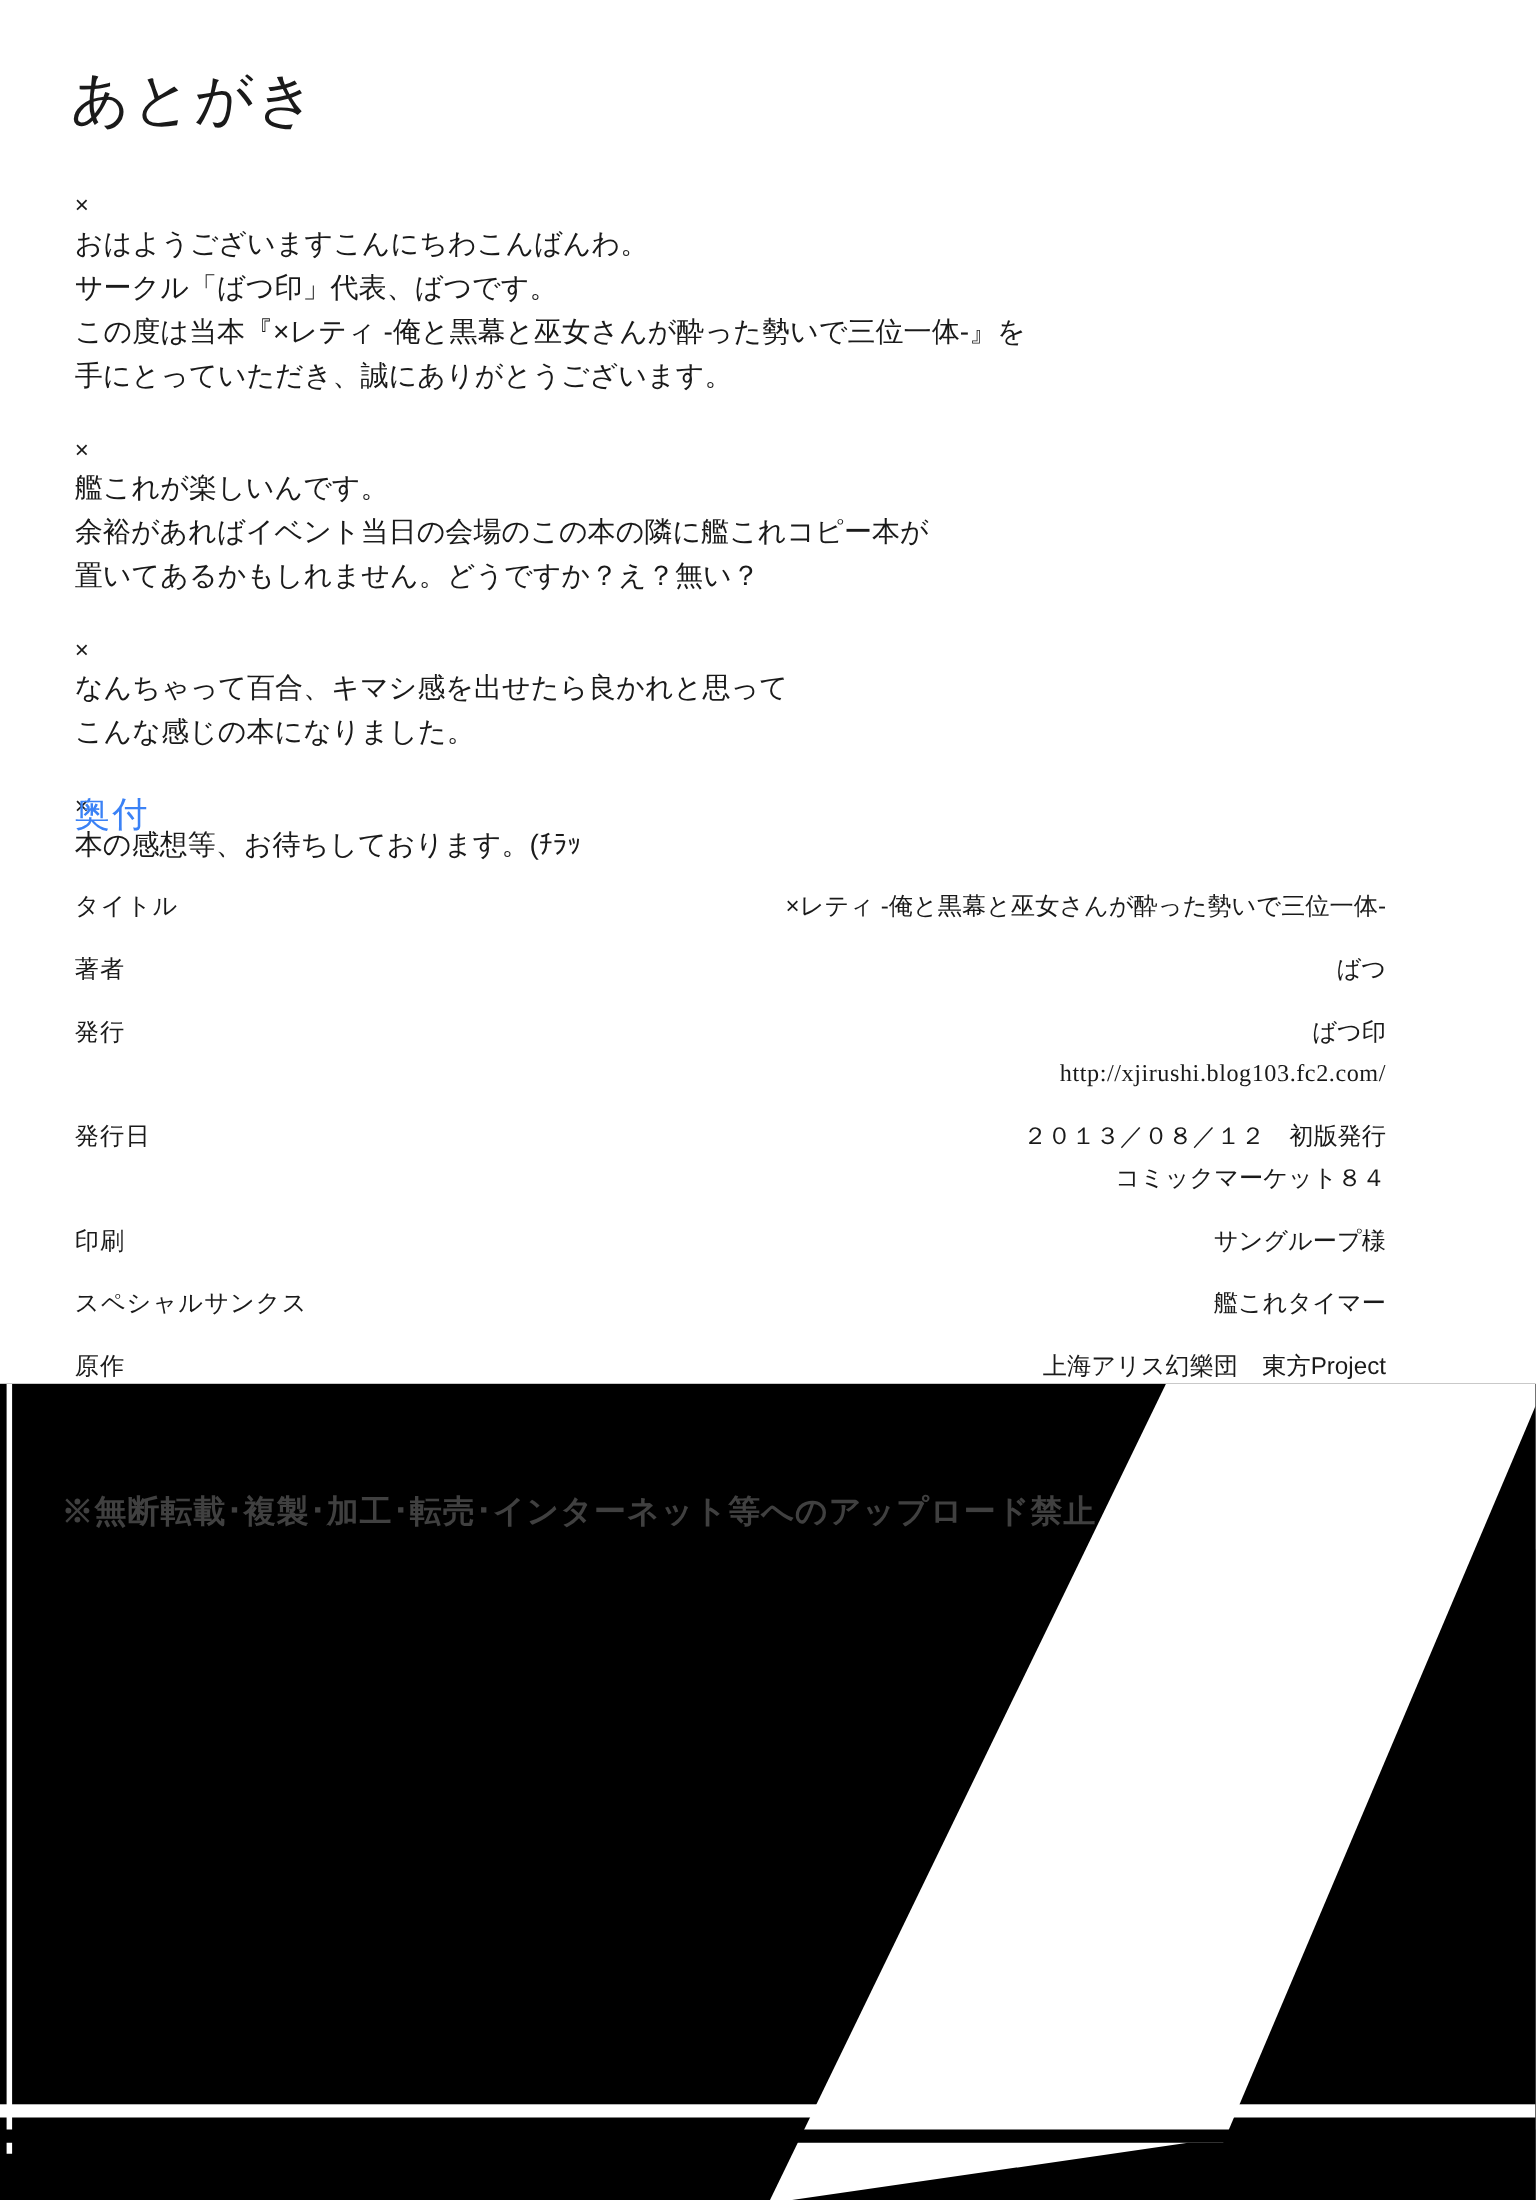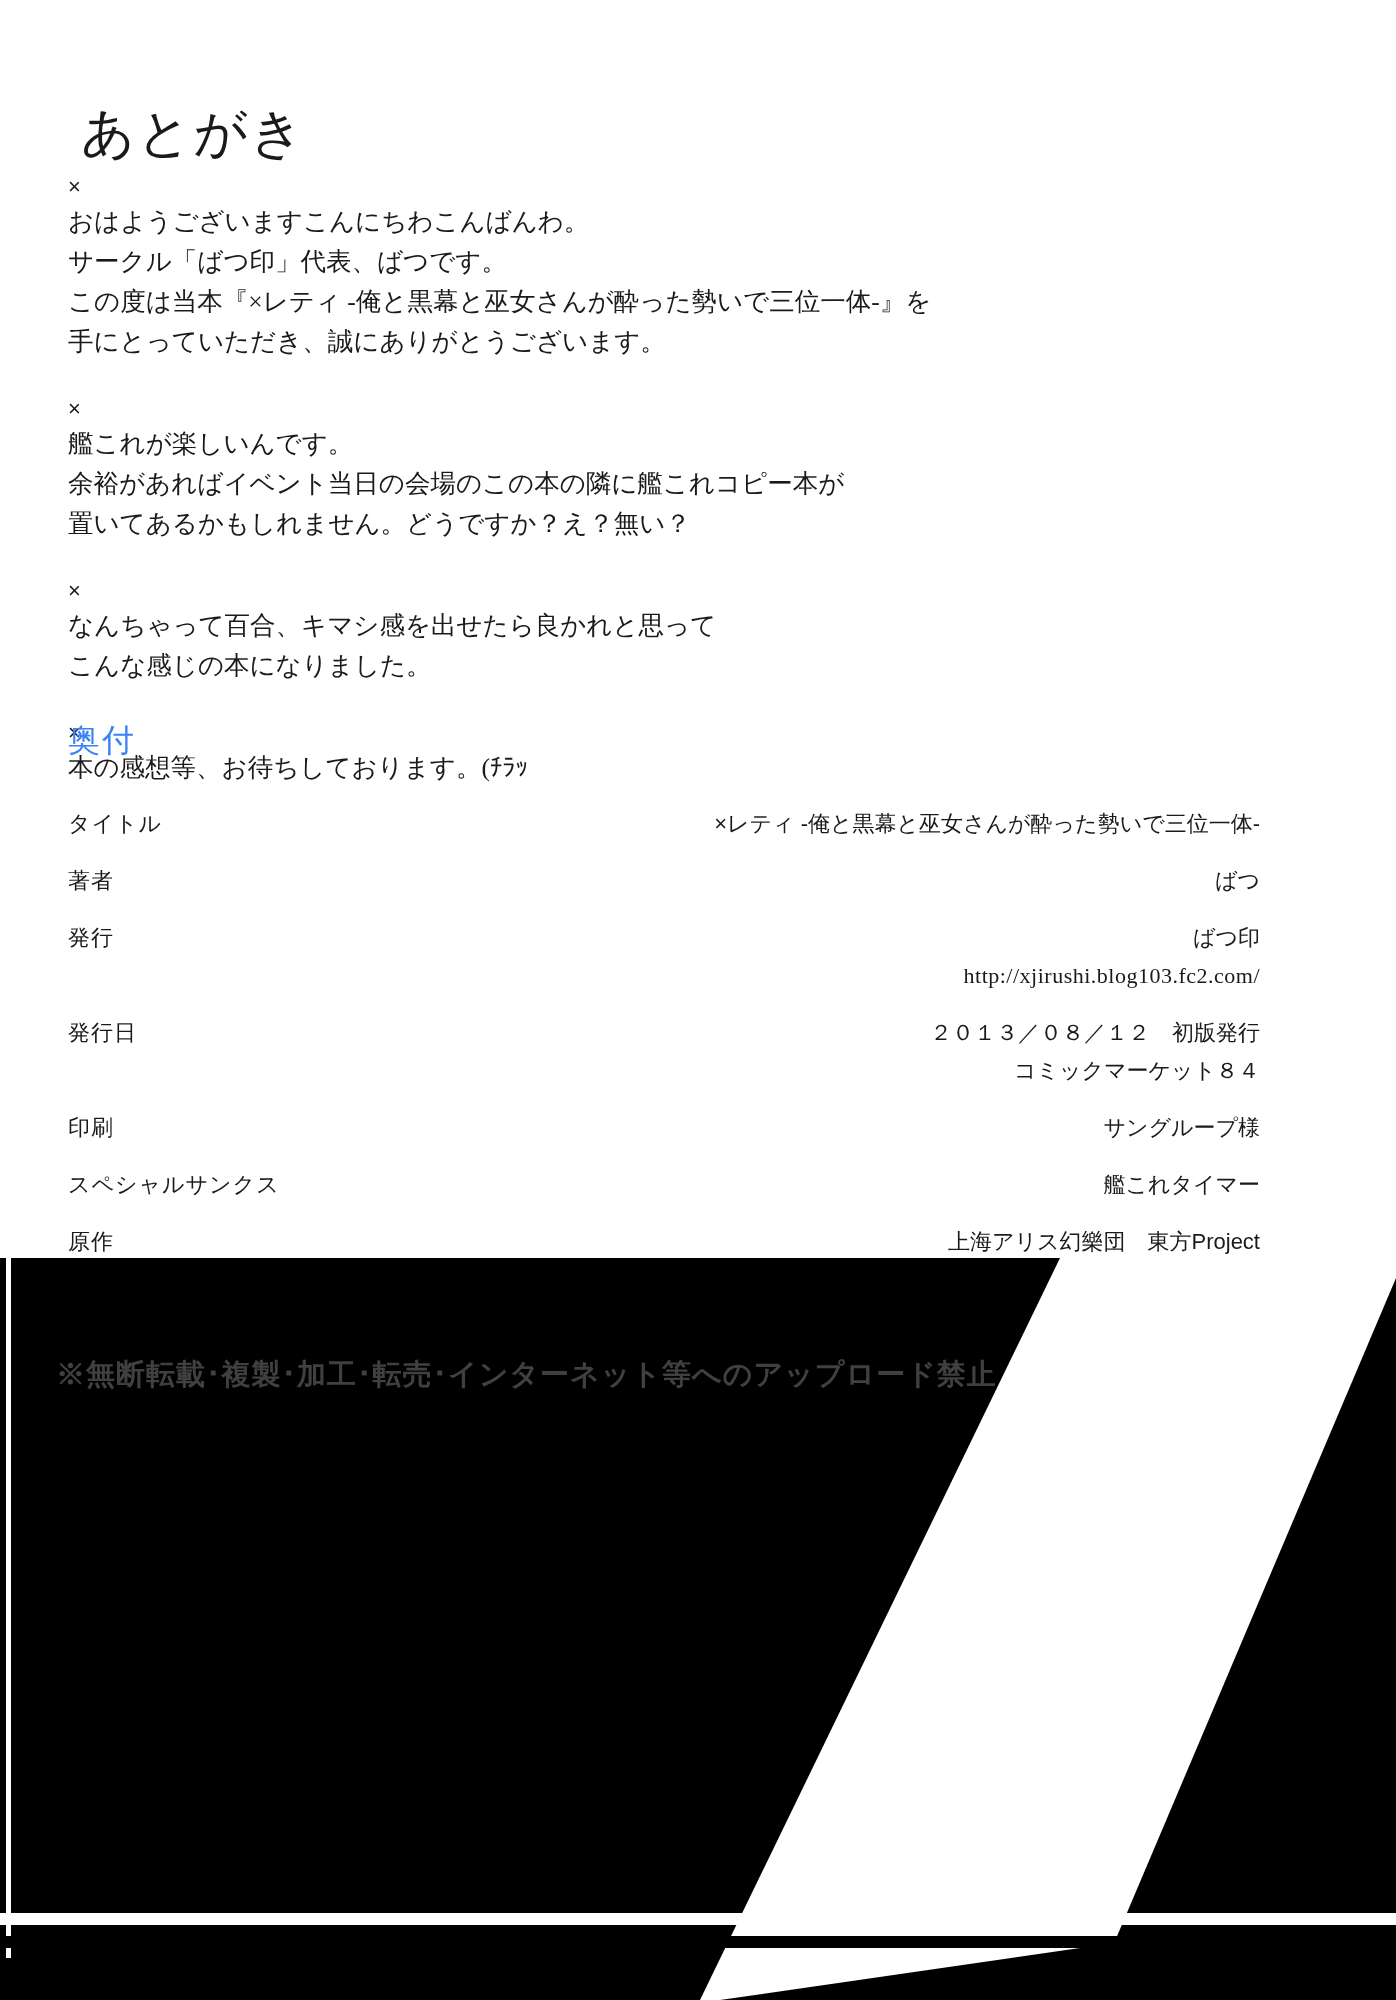--- a/index.html
+++ b/index.html
@@ -17,28 +17,27 @@
   }
   .page {
     position: relative;
     width: 1396px;
     height: 2000px;
     background: #ffffff;
   }
   
   .afterword-title {
     position: absolute;
-    left: 81px;
+    left: 64px;
     top: 62px;
     font-size: 53px;
     letter-spacing: 2px;
     font-weight: 400;
     color: #1a1a1a;
     line-height: 1.1;
-    margin-top: 42px;
   }
   .afterword-body {
     position: absolute;
     left: 68px;
     top: 172px;
     width: 1100px;
     font-size: 25.5px;
     line-height: 40px;
     color: #1a1a1a;
   }
@@ -47,21 +46,20 @@
   }
   .para .mark {
     display: block;
     font-size: 22px;
     line-height: 30px;
     color: #1a1a1a;
   }
   .para .ln {
     display: block;
     white-space: pre;
-    font-family: Liberation Serif, serif;
   }
   
   .colophon-title {
     position: absolute;
     left: 68px;
     top: 723px;
     font-size: 32px;
     letter-spacing: 2px;
     color: #3b82f6;
     line-height: 1.1;

